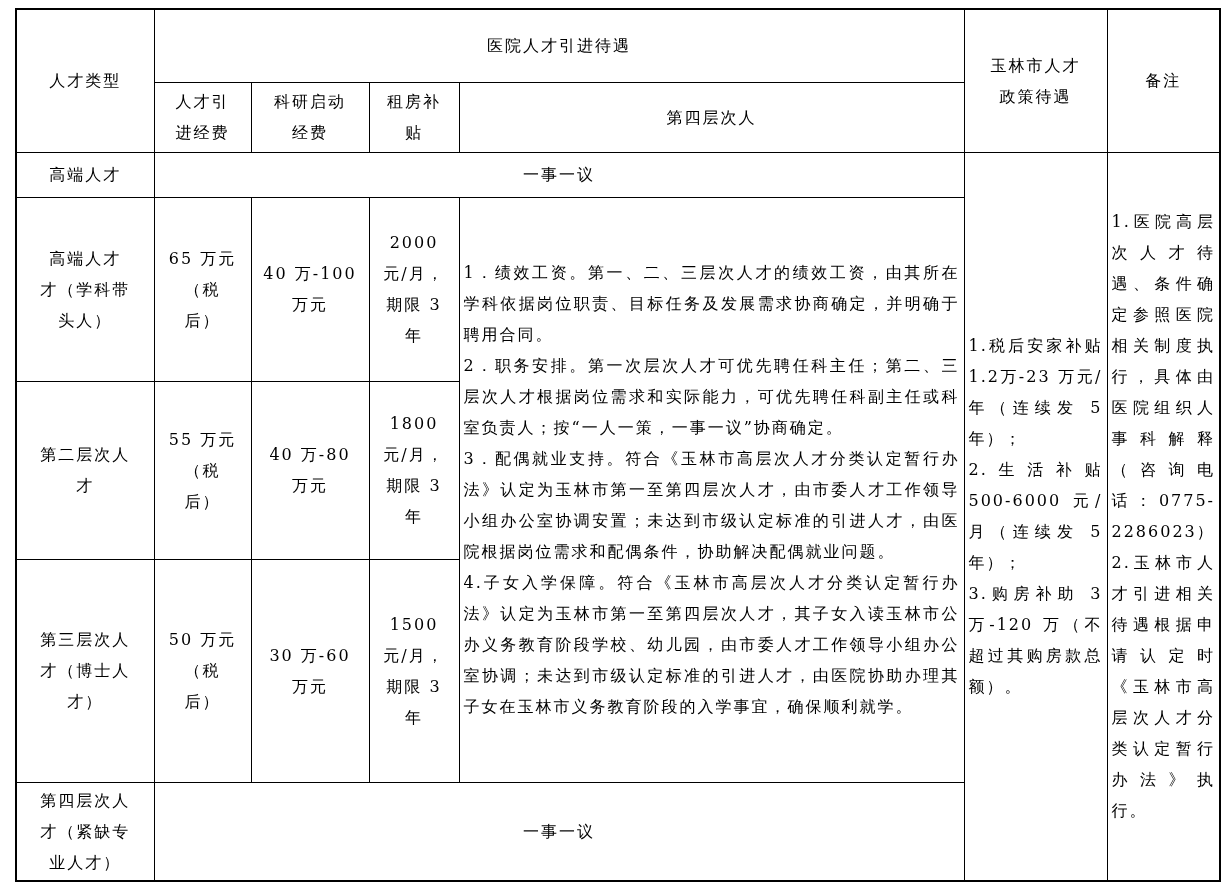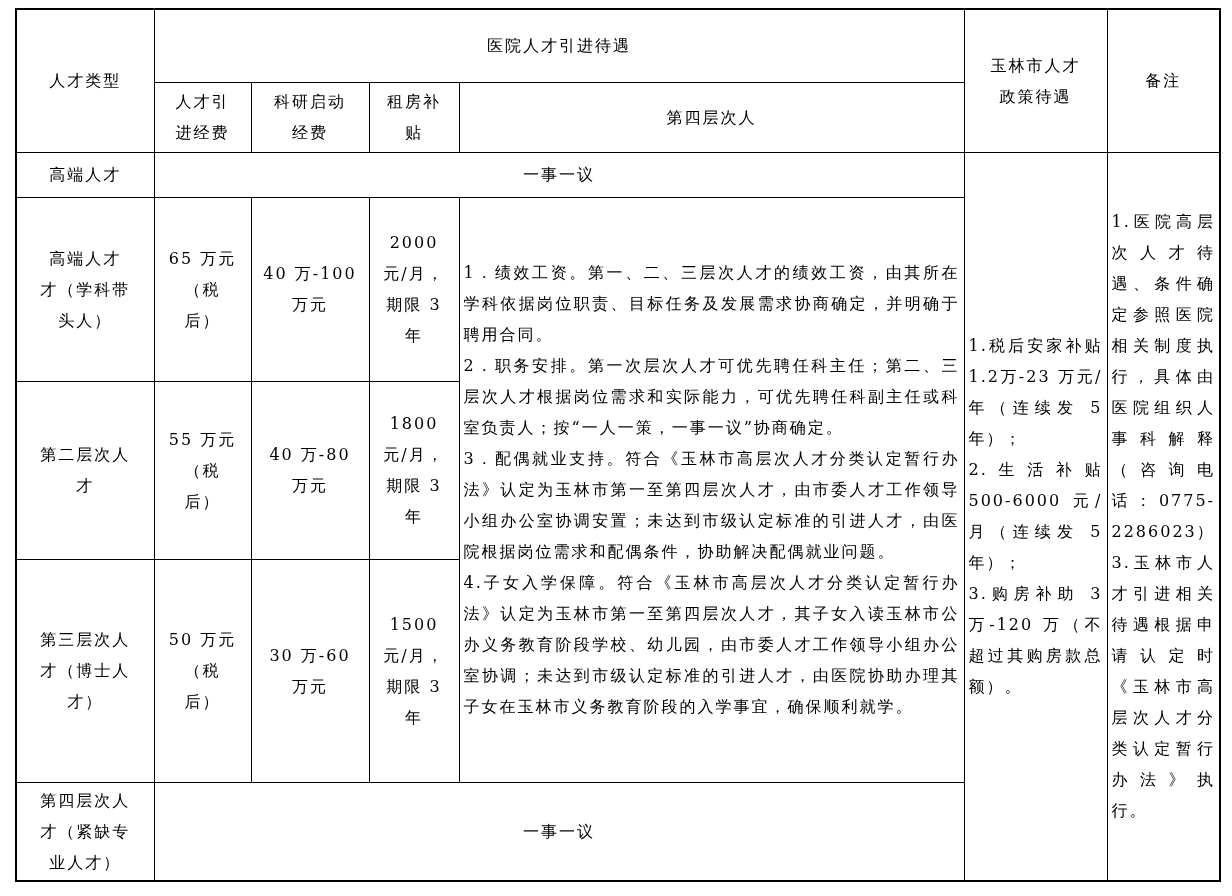--- a/index.html
+++ b/index.html
@@ -100,21 +100,21 @@
     <tr class="r-highend">
       <td>高端人才</td>
       <td colspan="4">一事一议</td>
       <td class="tallcol" rowspan="5">
         <div class="t-item">1.税后安家补贴1.2万-23 万元/年（连续发 5 年）；</div>
         <div class="t-item">2.生活补贴500-6000 元/月（连续发 5 年）；</div>
         <div class="t-item">3.购房补助 3 万-120 万（不超过其购房款总额）。</div>
       </td>
       <td class="tallcol" rowspan="5">
         <div class="t-item">1.医院高层次人才待遇、条件确定参照医院相关制度执行，具体由医院组织人事科解释（咨询电话：0775-2286023）</div>
-        <div class="t-item">3.玉林市人才引进相关待遇根据申请认定时《玉林市高层次人才分类认定暂行办法》执行。</div>
+        <div class="t-item">2.玉林市人才引进相关待遇根据申请认定时《玉林市高层次人才分类认定暂行办法》执行。</div>
       </td>
     </tr>
 
     <tr class="r-tier1">
       <td class="pre">高端人才
 才（学科带
 头人）</td>
       <td class="pre">65 万元
 （税
 后）</td>

